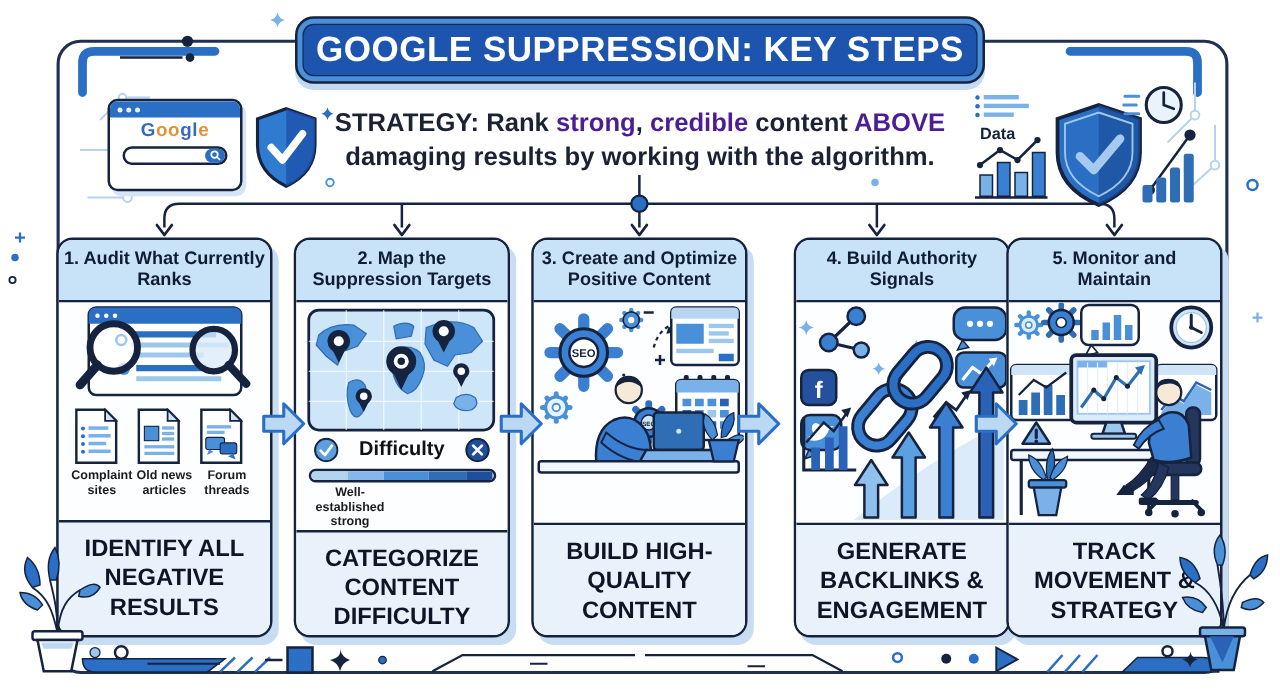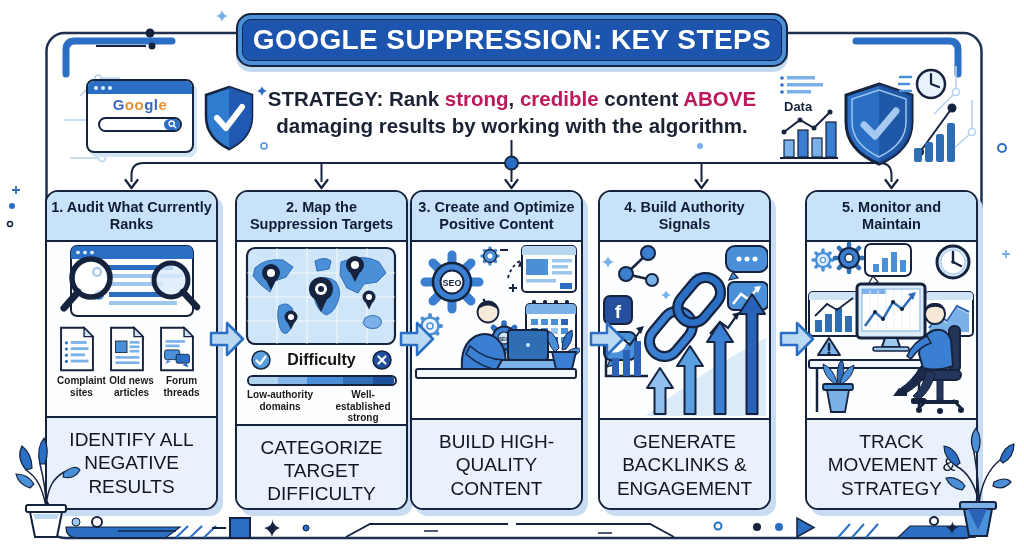--- a/index.html
+++ b/index.html
@@ -25,33 +25,33 @@
   #mb-bar i{width:4px;height:4px;border-radius:50%;background:#fff;opacity:.9}
   #mb-google{text-align:center;font-size:15px;font-weight:700;margin-top:2px;letter-spacing:.5px}
   .gl-b{color:#3567c6}.gl-o{color:#e0923a}
   #mb-search{position:relative;width:84px;height:15px;margin:4px auto 0;
     border:2px solid #16233f;border-radius:9px}
   #mb-search-btn{position:absolute;right:0;top:0;width:16px;height:11px;background:#2a6fc4;
     border-radius:7px;display:flex;align-items:center;justify-content:center}
 
   #strategy{left:262px;top:86px;width:500px;text-align:center;font-size:20.5px;
     font-weight:700;line-height:1.3;color:#1a2233;z-index:2}
-  #strategy .hl{color:#be185d}
+  #strategy .hl{color:#4c1d95}
 
   
   .col{position:absolute;top:190px;width:173px;height:320px;background:#fdfeff;
     border:2.5px solid #16233f;border-radius:13px;overflow:hidden;z-index:2;
     display:flex;flex-direction:column;box-shadow:5px 6px 0 #c9ddf2}
   .col-head{height:50px;flex:none;background:#c8e3f8;border-bottom:2px solid #16233f;
     display:flex;align-items:center;justify-content:center;text-align:center;
     font-size:14.5px;font-weight:800;line-height:1.2;color:#101c33;padding:2px 4px}
   .col-body{flex:1;position:relative;background:#fdfeff}
   .col-foot{height:92px;flex:none;background:#e9f1fb;border-top:2px solid #16233f;
     display:flex;align-items:center;justify-content:center;text-align:center;
-    font-size:19px;font-weight:400;line-height:1.22;color:#0d1526;padding:0 5px}
+    font-size:19px;font-weight:700;line-height:1.22;color:#0d1526;padding:0 5px}
 
   
   .doc-row{display:flex;justify-content:center;padding:0 7px;margin-top:2px}
   .doc{width:50px;text-align:center}
   .doc-label{font-size:10px;font-weight:700;line-height:1.15;margin-top:3px;color:#1a1a1a}
 
   
   .diff-row{display:flex;align-items:center;justify-content:center;gap:16px;margin-top:4px}
   .diff-label{font-size:16px;font-weight:800;color:#111}
   .diff-bar{display:flex;width:150px;height:11px;margin:5px auto 0;border:2px solid #16233f;
@@ -339,28 +339,27 @@
         </svg>
       </div>
       <div class="diff-bar">
         <i class="ds1"></i>
           <i class="ds2"></i>
           <i class="ds3"></i>
           <i class="ds4"></i>
           <i class="ds5"></i>
       </div>
       <div class="diff-labels">
-        <span>Low-authority domains</span>
         <span>Well-established strong</span>
       </div>
     </div>
-    <div class="col-foot">CATEGORIZE TARGET DIFFICULTY</div>
+    <div class="col-foot">CATEGORIZE CONTENT DIFFICULTY</div>
   </div>
 
-  <div class="col" style="left:410px">
+  <div class="col" style="left:425px">
     <div class="col-head">3. Create and Optimize Positive Content</div>
     <div class="col-body">
       <svg width="168" height="176" viewBox="0 0 168 176">
 
         <g>
           <path d="M13,40 H67 M40,13 V67 M21,21 L59,59 M59,21 L21,59" stroke="#3a7fd1" stroke-width="9" stroke-linecap="round"></path>
           <circle cx="40" cy="40" r="19" fill="#3a7fd1" stroke="#16233f" stroke-width="2.5"></circle>
           <circle cx="40" cy="40" r="11.5" fill="#fff" stroke="#16233f" stroke-width="2"></circle>
           <text x="40" y="43.5" text-anchor="middle" font-size="9" font-weight="bold" fill="#16233f">SEO</text>
         </g>
@@ -444,21 +443,21 @@
           <path d="M143,110 q-10,-10 -6,-21 q8,5 10,17 z" fill="#4a90d9" stroke="#16233f" stroke-width="1"></path>
           <path d="M150,108 q0,-16 10,-20 q2,10 -6,19 z" fill="#2a6fc4" stroke="#16233f" stroke-width="1"></path>
           <path d="M155,110 q10,-7 14,-2 q-6,8 -14,6 z" fill="#4a90d9" stroke="#16233f" stroke-width="1"></path>
           <path d="M140,110 h24 l-4,17 h-16 z" fill="#3a7fd1" stroke="#16233f" stroke-width="1.8"></path>
         </g>
       </svg>
     </div>
     <div class="col-foot">BUILD HIGH-QUALITY CONTENT</div>
   </div>
 
-  <div class="col" style="left:598px">
+  <div class="col" style="left:635px">
     <div class="col-head">4. Build Authority Signals</div>
     <div class="col-body">
       <svg width="168" height="176" viewBox="0 0 168 176">
         <path d="M46,174 Q100,130 166,96 L166,174 Z" fill="#dcebfa"></path>
 
         <g>
           <path d="M26,32 L48,11 M26,32 L52,38" stroke="#16233f" stroke-width="2.5"></path>
           <circle cx="26" cy="32" r="7" fill="#3a7fd1" stroke="#16233f" stroke-width="2"></circle>
           <circle cx="48" cy="11" r="7" fill="#3a7fd1" stroke="#16233f" stroke-width="2"></circle>
           <circle cx="52" cy="38" r="6" fill="#7ab1e8" stroke="#16233f" stroke-width="2"></circle>

